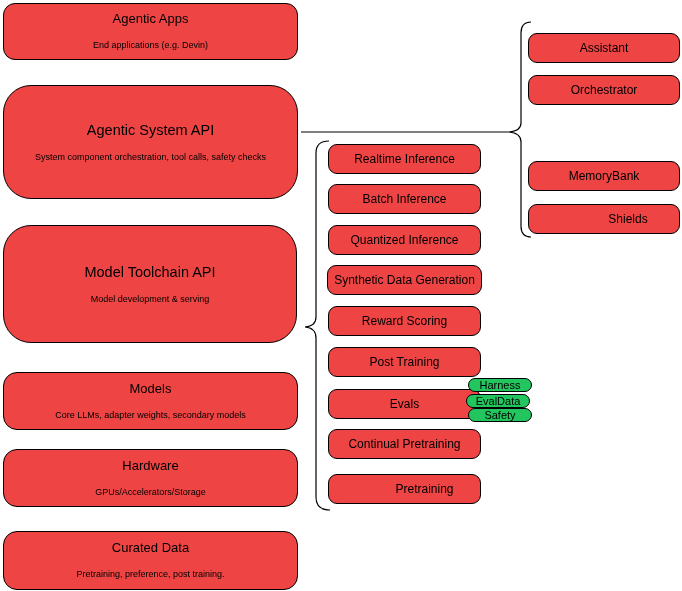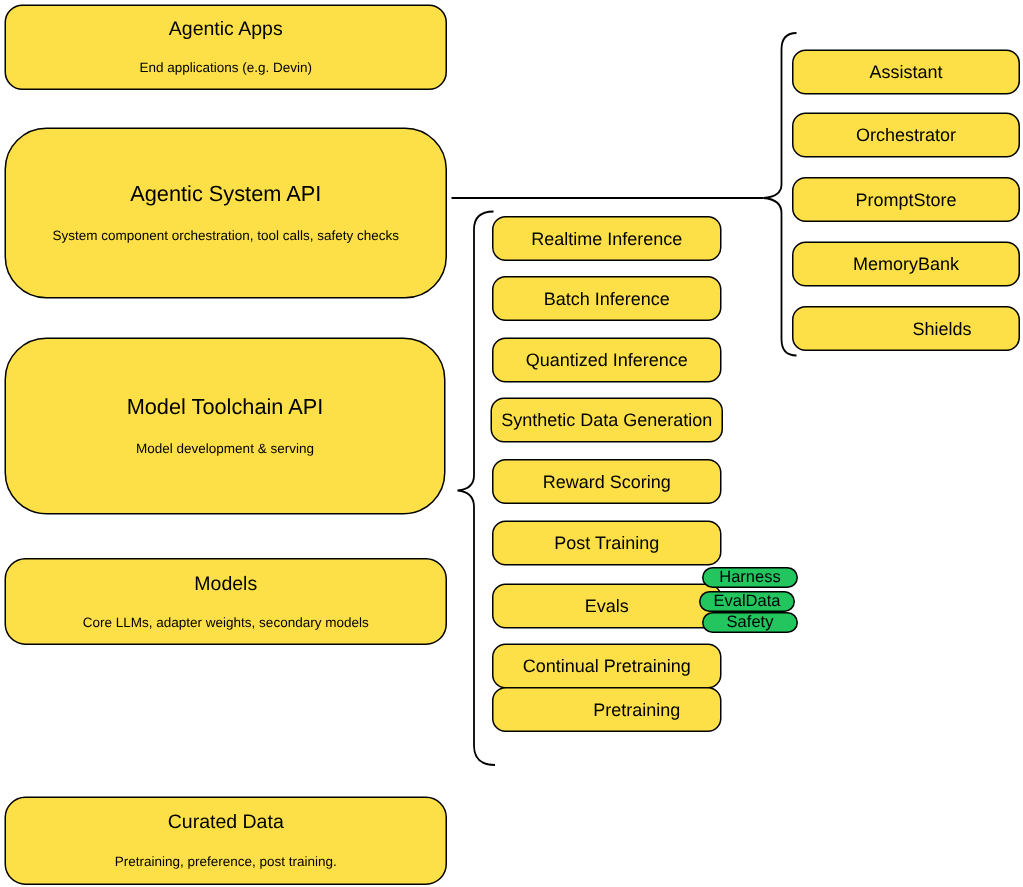--- a/index.html
+++ b/index.html
@@ -2,21 +2,21 @@
 <html><head>
 <meta charset="utf-8">
 <style>
   html,body{margin:0;padding:0;background:#fff;}
   .canvas{
     position:relative;width:682px;height:591px;background:#ffffff;
     font-family:"Liberation Sans",sans-serif;color:#000;overflow:hidden;
   }
   svg.wires{position:absolute;left:0;top:0;z-index:1;}
   .node{
-    position:absolute;box-sizing:border-box;border:1px solid #000;background:#fde047;
+    position:absolute;box-sizing:border-box;border:1px solid #000;background:#ef4444;
     display:flex;flex-direction:column;align-items:center;justify-content:center;
     text-align:center;z-index:2;
   }
   .node .title{font-size:13px;line-height:1.25;}
   .node.big .title{font-size:14.5px;}
   .node .subtitle{font-size:9px;line-height:1.3;margin-top:13px;}
   .node .label{font-size:12px;white-space:nowrap;}
   .pill{
     position:absolute;box-sizing:border-box;border:1px solid #000;background:#22c55e;
     border-radius:8px;display:flex;align-items:center;justify-content:center;
@@ -25,21 +25,21 @@
   
   .n-apps      {left:3px;top:3px;width:295px;height:57px;border-radius:12px;}
   .n-sysapi    {left:3px;top:85px;width:295px;height:114px;border-radius:28px;}
   .n-toolapi   {left:3px;top:225px;width:294px;height:118px;border-radius:28px;}
   .n-models    {left:3px;top:372px;width:295px;height:58px;border-radius:14px;}
   .n-hardware  {left:3px;top:449px;width:295px;height:58px;border-radius:14px;}
   .n-data      {left:3px;top:531px;width:295px;height:59px;border-radius:14px;}
   
   .mid{left:328px;width:153px;height:30px;border-radius:9px;}
   .m0{top:144px;} .m1{top:184px;} .m2{top:225px;} .m3{top:265px;left:327px;width:155px;}
-  .m4{top:306px;} .m5{top:347px;} .m6{top:389px;} .m7{top:429px;} .m8{top:458px;padding-left:40px;}
+  .m4{top:306px;} .m5{top:347px;} .m6{top:389px;} .m7{top:429px;} .m8{top:474px;padding-left:40px;}
   
   .p0{left:468px;top:378px;width:64px;height:14px;}
   .p1{left:466px;top:394px;width:64px;height:14px;}
   .p2{left:468px;top:408px;width:64px;height:14px;}
   
   .rgt{left:528px;width:152px;height:30px;border-radius:9px;}
   .r0{top:33px;} .r1{top:75px;} .r2{top:118px;} .r3{top:161px;} .r4{top:204px;padding-left:48px;}
 </style>
 </head>
 <body>
@@ -68,20 +68,24 @@
   <div class="node big n-toolapi">
     <div class="title">Model Toolchain API</div>
     <div class="subtitle">Model development &amp; serving</div>
   </div>
 
   <div class="node n-models">
     <div class="title">Models</div>
     <div class="subtitle">Core LLMs, adapter weights, secondary models</div>
   </div>
 
+  <div class="node n-hardware">
+    <div class="title">Hardware</div>
+    <div class="subtitle">GPUs/Accelerators/Storage</div>
+  </div>
 
   <div class="node n-data">
     <div class="title">Curated Data</div>
     <div class="subtitle">Pretraining, preference, post training.</div>
   </div>
 
   <div class="node mid m0">
     <div class="label">Realtime Inference</div>
   </div>
   <div class="node mid m1">
@@ -118,23 +122,20 @@
   <div class="pill p2">
     <span>Safety</span>
   </div>
 
   <div class="node rgt r0">
     <div class="label">Assistant</div>
   </div>
   <div class="node rgt r1">
     <div class="label">Orchestrator</div>
   </div>
-  <div class="node rgt r2">
-    <div class="label">PromptStore</div>
-  </div>
   <div class="node rgt r3">
     <div class="label">MemoryBank</div>
   </div>
   <div class="node rgt r4">
     <div class="label">Shields</div>
   </div>
 
 </div>
 
 </body></html>

